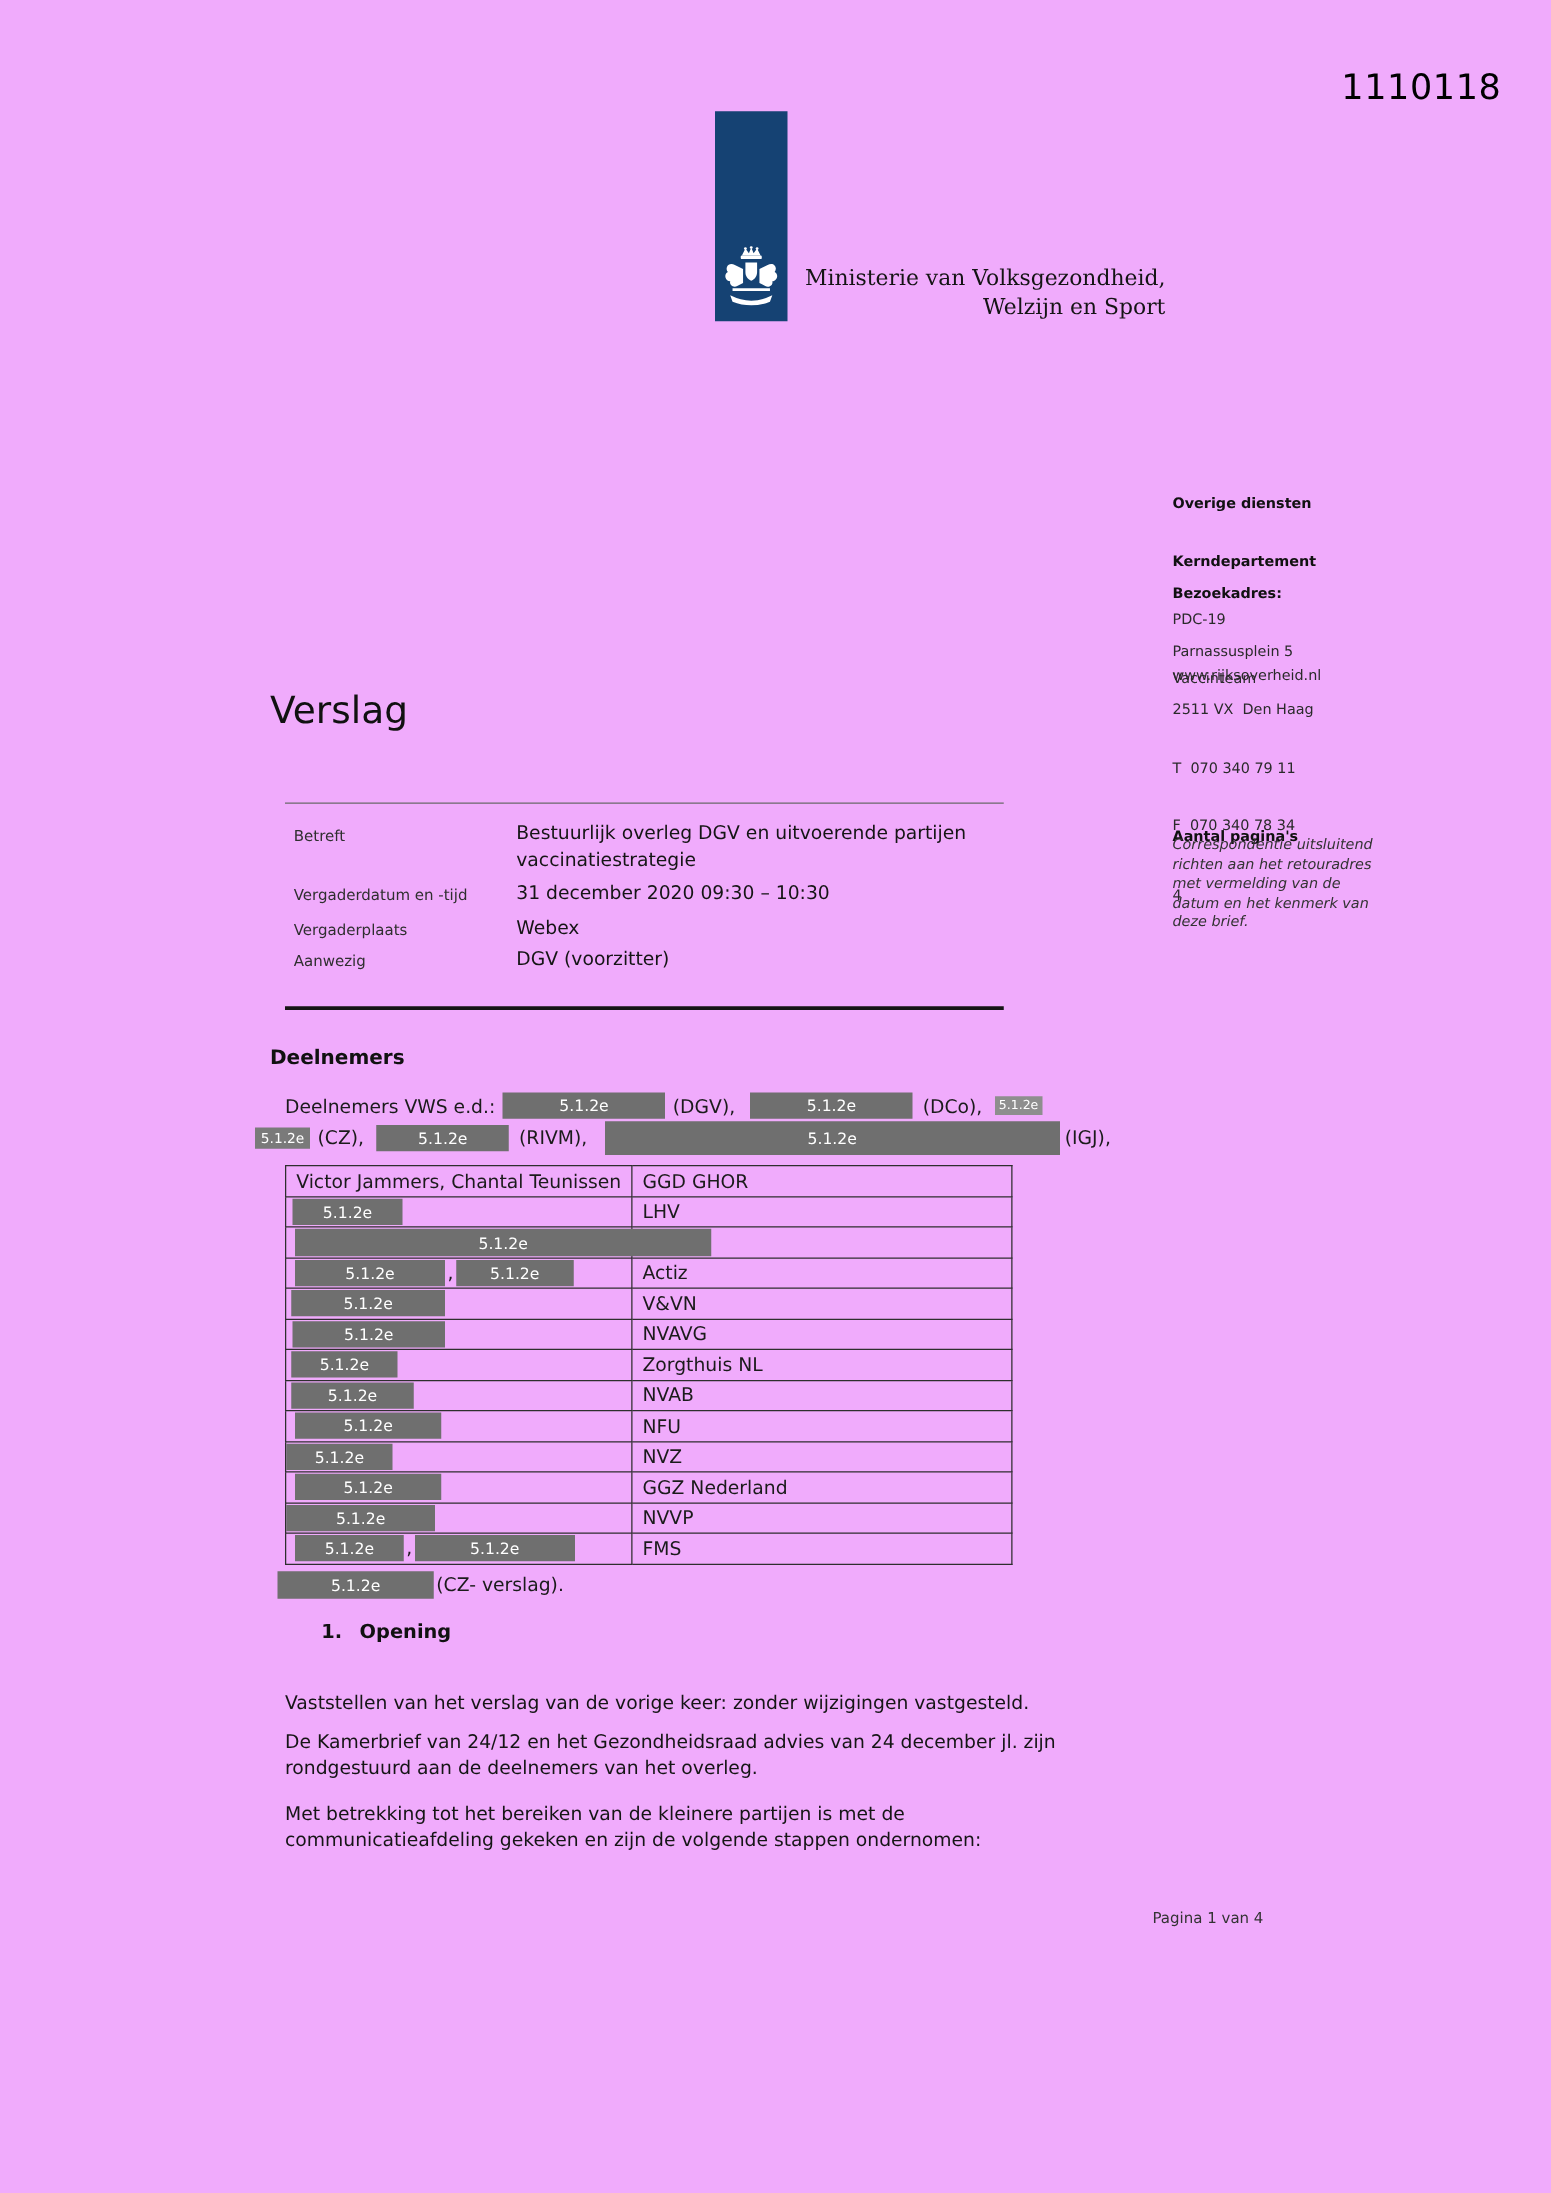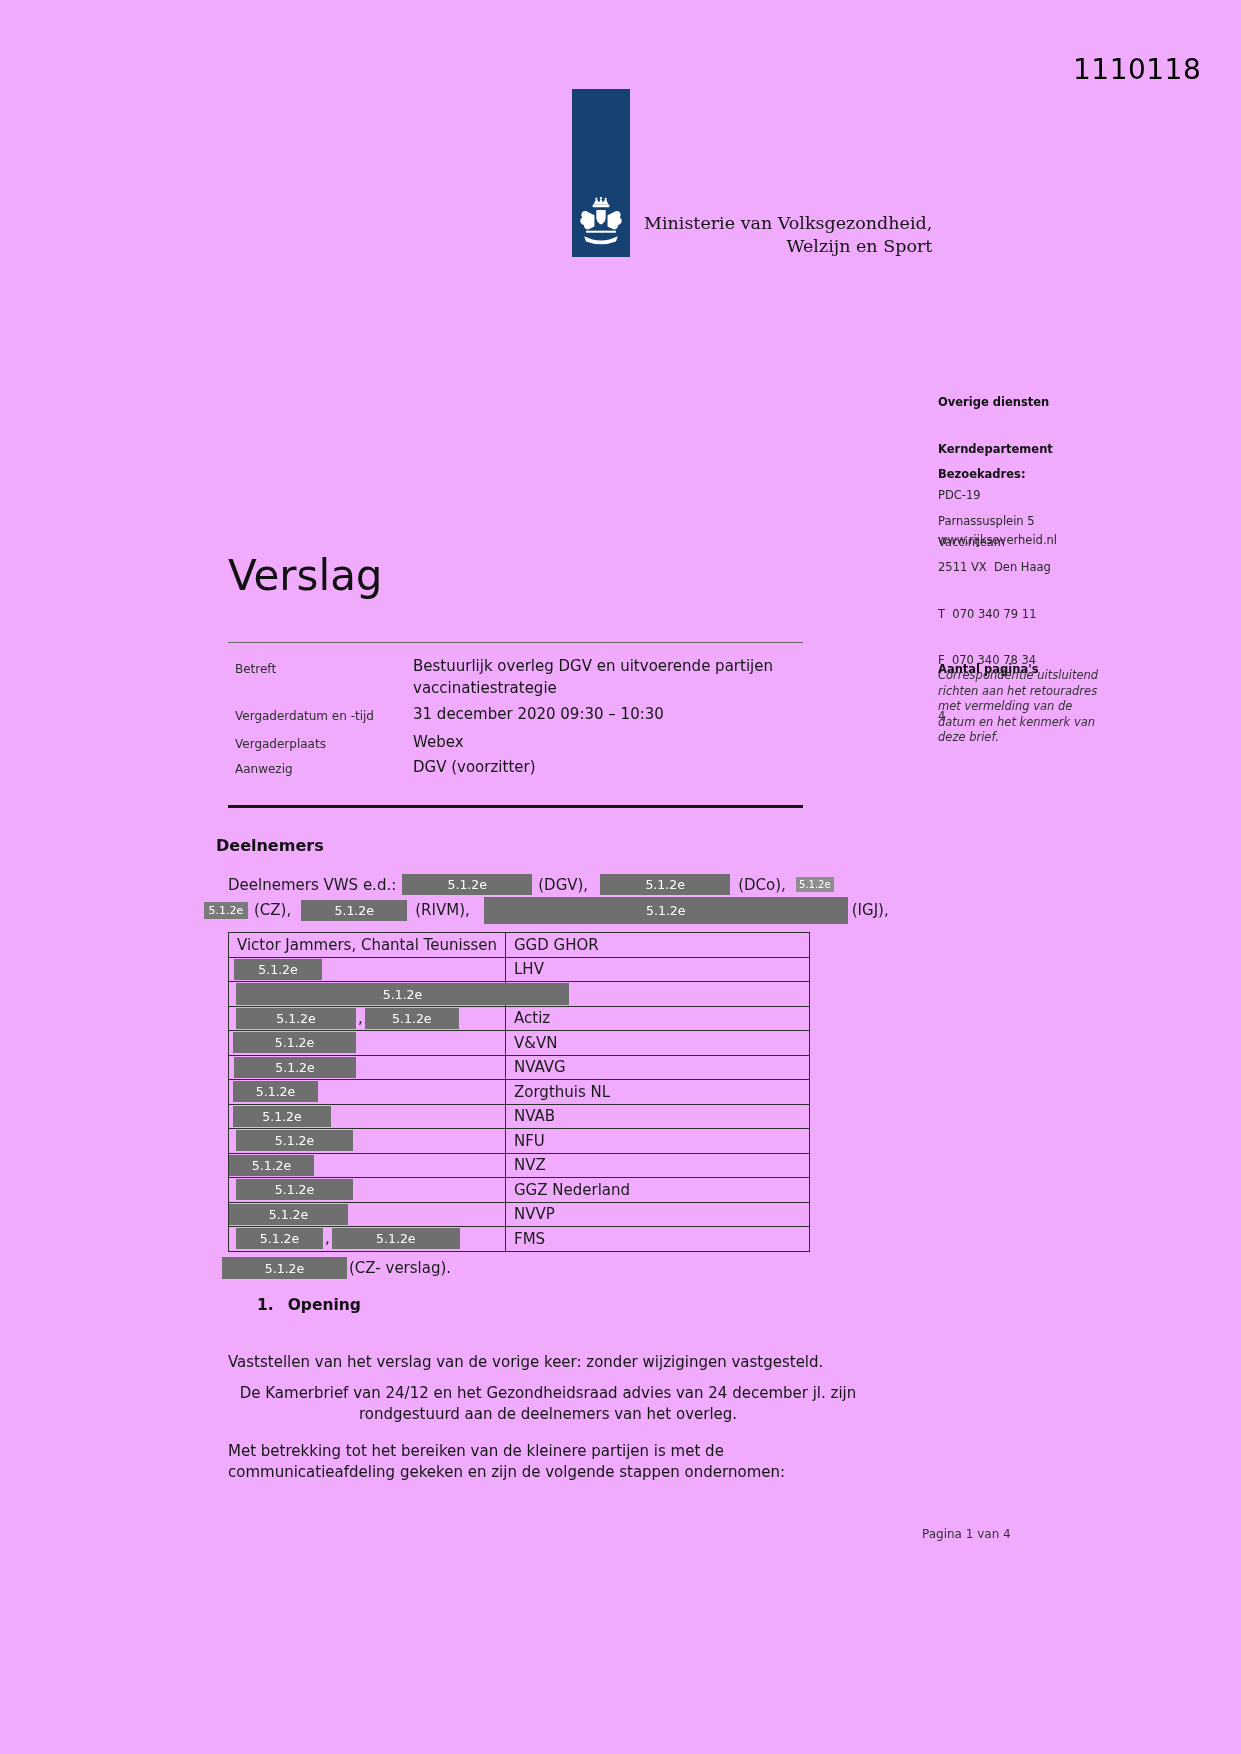--- a/index.html
+++ b/index.html
@@ -16,21 +16,21 @@
   .doc-number{left:1073px;top:53px;font-size:28px;color:#000;letter-spacing:0.5px;}
   .logo-bar{left:572px;top:89px;width:58px;height:168px;background:#154273;}
   .crest{left:574px;top:197px;width:54px;height:58px;}
   .ministry{left:644px;top:212px;font-family:"DejaVu Serif","Liberation Serif",serif;
             font-size:17.5px;line-height:23px;color:#141414;text-align:right;}
   
   .side{left:922px;width:172px;font-size:11.5px;line-height:15.5px;color:#2a2a2a;white-space:pre-wrap;margin-left:16px;}
   .side .b{font-weight:bold;color:#111;}
   .side-note{font-style:italic;color:#333;}
   
-  .title{left:228px;top:551px;font-size:42px;color:#111;}
+  .title{left:216px;top:551px;font-size:30px;color:#111;}
   .rule-thin{left:228px;top:642px;width:575px;height:1px;background:#6a6a6a;}
   .rule-thick{left:228px;top:805px;width:575px;height:3px;background:#151515;}
   .mlabel{left:235px;font-size:12px;color:#2f2f2f;}
   .mvalue{left:413px;font-size:15px;color:#151515;}
   
   .h-deelnemers{left:216px;top:836px;font-size:16px;font-weight:bold;color:#111;}
   .vwsline{display:flex;align-items:center;font-size:15px;}
   .redact{display:inline-flex;align-items:center;justify-content:center;
           background:#6f6f6f;color:#fff;font-size:12.5px;height:21px;flex:none;}
   .redact.sm{background:#8e8e8e;font-size:10px;height:15px;}
@@ -198,18 +198,18 @@
   <div class="abs czline">
     <span class="redact" style="width:125px;height:22px;">5.1.2e</span>
     <span style="margin-left:2px;">(CZ- verslag).</span>
   </div>
 
   <div class="abs opening">
     <span>1.</span>
     <span>Opening</span>
   </div>
   <div class="abs para" style="top:1352px;">Vaststellen van het verslag van de vorige keer: zonder wijzigingen vastgesteld.</div>
-  <div class="abs para" style="top:1383px;text-align:center;">De Kamerbrief van 24/12 en het Gezondheidsraad advies van 24 december jl. zijn rondgestuurd aan de deelnemers van het overleg.</div>
+  <div class="abs para" style="top:1383px;">De Kamerbrief van 24/12 en het Gezondheidsraad advies van 24 december jl. zijn rondgestuurd aan de deelnemers van het overleg.</div>
   <div class="abs para" style="top:1441px;">Met betrekking tot het bereiken van de kleinere partijen is met de communicatieafdeling gekeken en zijn de volgende stappen ondernomen:</div>
 
   <div class="abs footer">Pagina 1 van 4</div>
 
 </div>
 
 </body></html>

